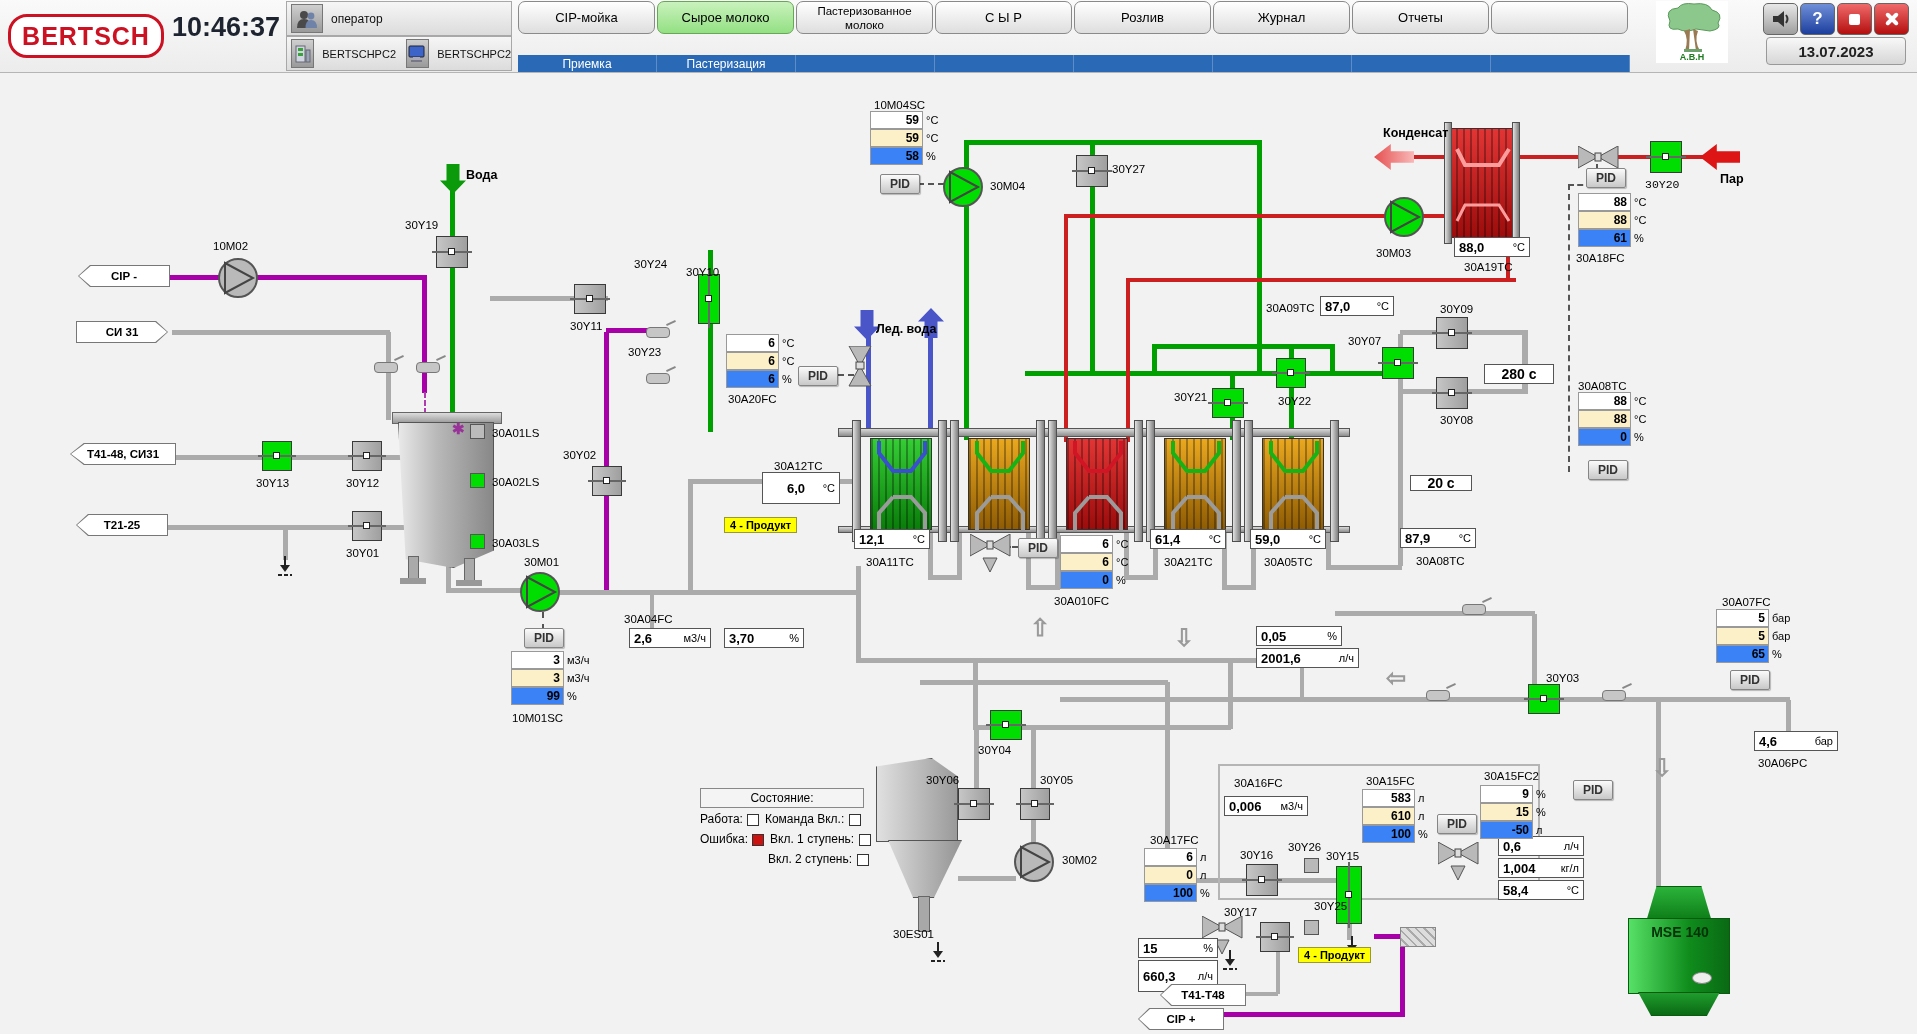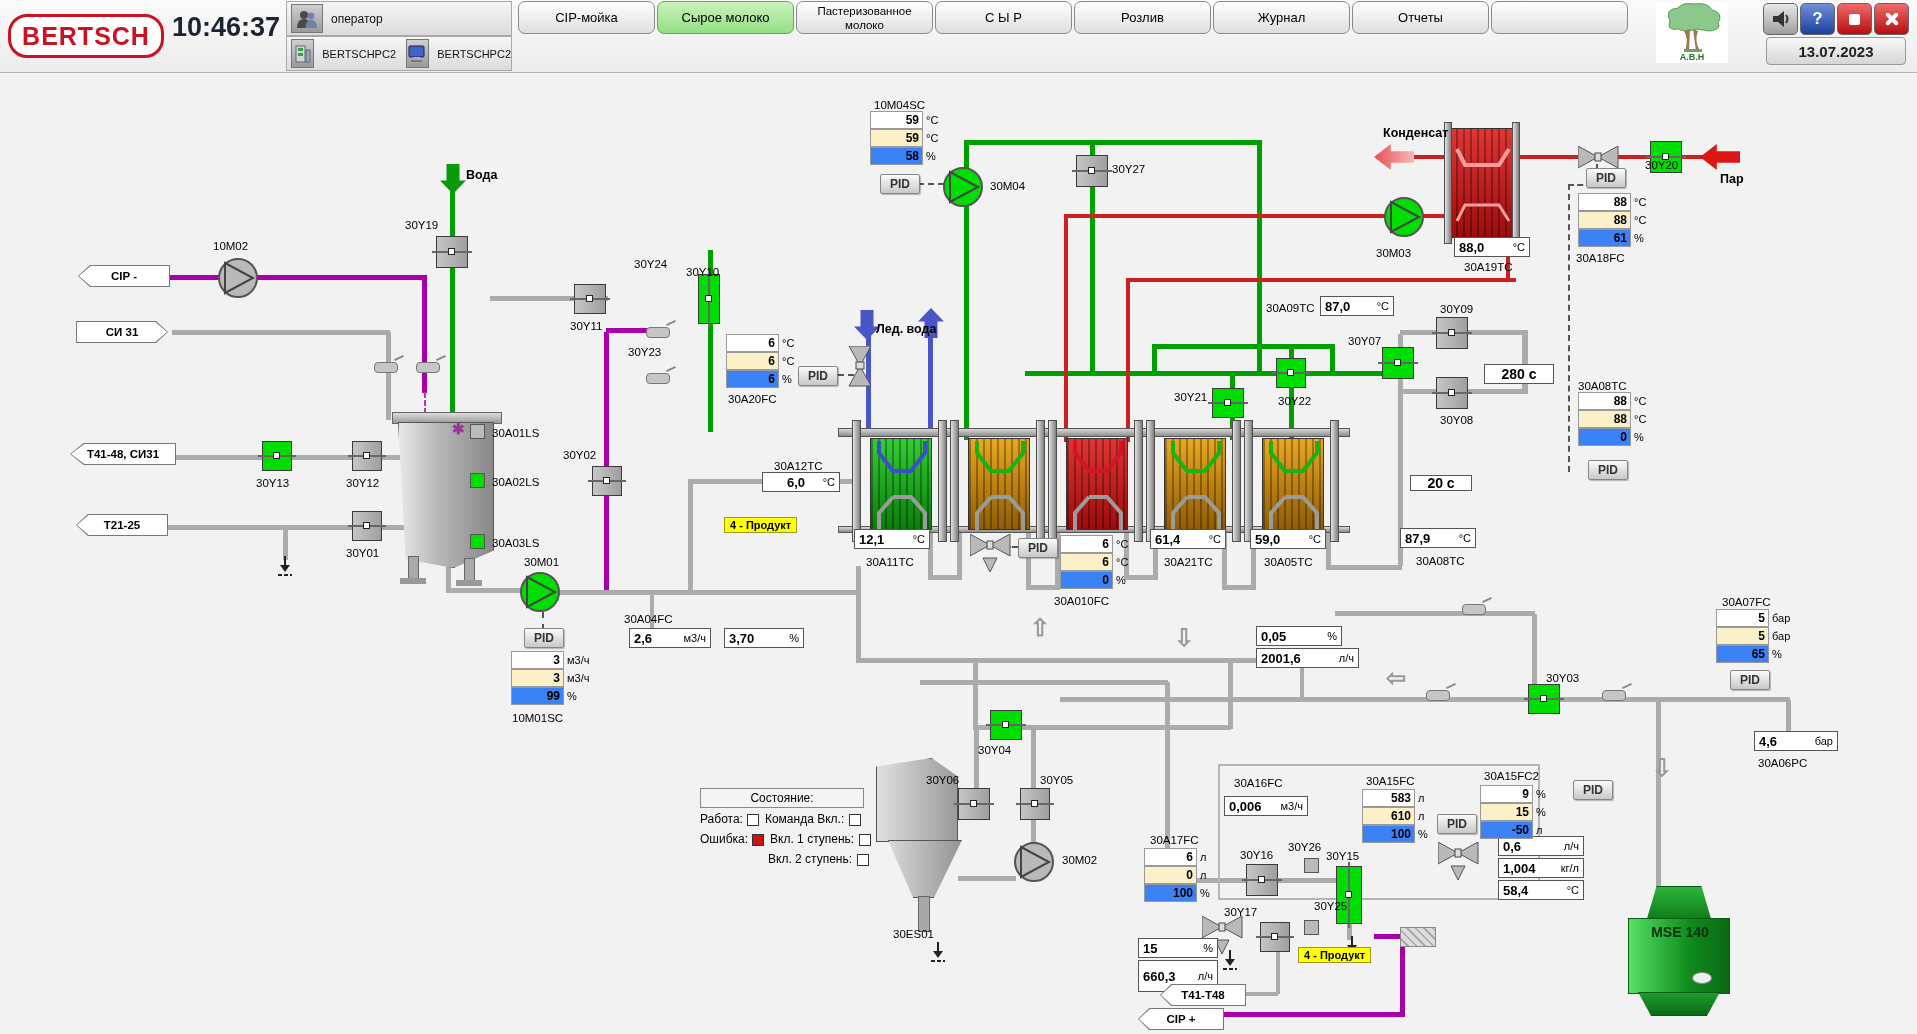--- a/index.html
+++ b/index.html
@@ -123,20 +123,30 @@
     <div class="tabs" id="tabs">
         <div class="tab">CIP-мойка</div>
         <div class="tab active">Сырое молоко</div>
         <div class="tab" style="font-size: 11.5px;">Пастеризованное молоко</div>
         <div class="tab">С Ы Р</div>
         <div class="tab">Розлив</div>
         <div class="tab">Журнал</div>
         <div class="tab">Отчеты</div>
         <div class="tab"></div>
       </div>
+    <div class="bluebar" id="bluebar">
+        <div class="bluecell">Приемка</div>
+        <div class="bluecell">Пастеризация</div>
+        <div class="bluecell"></div>
+        <div class="bluecell"></div>
+        <div class="bluecell"></div>
+        <div class="bluecell"></div>
+        <div class="bluecell"></div>
+        <div class="bluecell"></div>
+      </div>
     <div id="treelogo">
       <svg width="72" height="62">
         <path d="M14,20 Q8,8 22,7 Q26,1 38,3 Q52,1 56,9 Q68,12 62,22 Q66,28 54,30 L40,28 Q30,32 22,28 Q10,30 14,20Z" fill="#8cc88c" stroke="#5a9a5a"></path>
         <path d="M34,28 L33,50 L29,50 Q33,38 28,30 Z M37,28 L40,50 L44,50 Q38,40 42,30 Z" fill="#9a7a52"></path>
         <rect x="28" y="48" width="18" height="3" fill="#6aa06a"></rect>
       </svg>
       <div style="position:absolute;left:0;bottom:1px;width:72px;text-align:center;font-weight:bold;font-size:9px;color:#1d7a1d;">А.В.Н</div>
     </div>
     <div class="winbtns">
       <div class="wbtn gray">
@@ -508,21 +518,21 @@
       <div class="pid" style="left: 1573px; top: 708px;">PID</div>
       <div class="pid" style="left: 1730px; top: 598px;">PID</div>
       <div class="disp" style="left: 610px; top: 556px; width: 82px; height: 20px; margin-left: 19px;">
         <span class="dv">2,6</span>
         <span class="du">м3/ч</span>
       </div>
       <div class="disp" style="left: 724px; top: 556px; width: 80px; height: 20px;">
         <span class="dv">3,70</span>
         <span class="du">%</span>
       </div>
-      <div class="disp" style="left: 762px; top: 400px; width: 78px; height: 20px; padding-left: 24px;">
+      <div class="disp" style="left: 762px; top: 400px; width: 78px; height: 32px; padding-left: 24px;">
         <span class="dv">6,0</span>
         <span class="du">°C</span>
       </div>
       <div class="disp" style="left: 854px; top: 457px; width: 76px; height: 20px;">
         <span class="dv">12,1</span>
         <span class="du">°C</span>
       </div>
       <div class="disp" style="left: 1150px; top: 457px; width: 76px; height: 20px;">
         <span class="dv">61,4</span>
         <span class="du">°C</span>
@@ -755,21 +765,21 @@
       <div class="lbl" style="left: 1416px; top: 483px;">30A08TC</div>
       <div class="lbl" style="left: 1266px; top: 230px;">30A09TC</div>
       <div class="lbl" style="left: 1174px; top: 319px;">30Y21</div>
       <div class="lbl" style="left: 1278px; top: 323px;">30Y22</div>
       <div class="lbl" style="left: 1348px; top: 263px;">30Y07</div>
       <div class="lbl" style="left: 1440px; top: 231px;">30Y09</div>
       <div class="lbl" style="left: 1440px; top: 342px;">30Y08</div>
       <div class="lbl b" style="left: 1383px; top: 54px;">Конденсат</div>
       <div class="lbl" style="left: 1376px; top: 175px;">30M03</div>
       <div class="lbl" style="left: 1464px; top: 189px;">30A19TC</div>
-      <div class="lbl" style="left: 1645px; top: 87px;">30Y20</div>
+      <div class="lbl" style="left: 1645px; top: 106px; font-family: Liberation Mono, monospace;">30Y20</div>
       <div class="lbl b" style="left: 1720px; top: 100px;">Пар</div>
       <div class="lbl" style="left: 1576px; top: 180px;">30A18FC</div>
       <div class="lbl" style="left: 1578px; top: 308px;">30A08TC</div>
       <div class="lbl" style="left: 893px; top: 856px;">30ES01</div>
       <div class="lbl" style="left: 1062px; top: 782px;">30M02</div>
       <div class="lbl" style="left: 926px; top: 702px;">30Y06</div>
       <div class="lbl" style="left: 978px; top: 672px;">30Y04</div>
       <div class="lbl" style="left: 1040px; top: 702px;">30Y05</div>
       <div class="lbl" style="left: 1150px; top: 762px;">30A17FC</div>
       <div class="lbl" style="left: 1240px; top: 777px;">30Y16</div>

